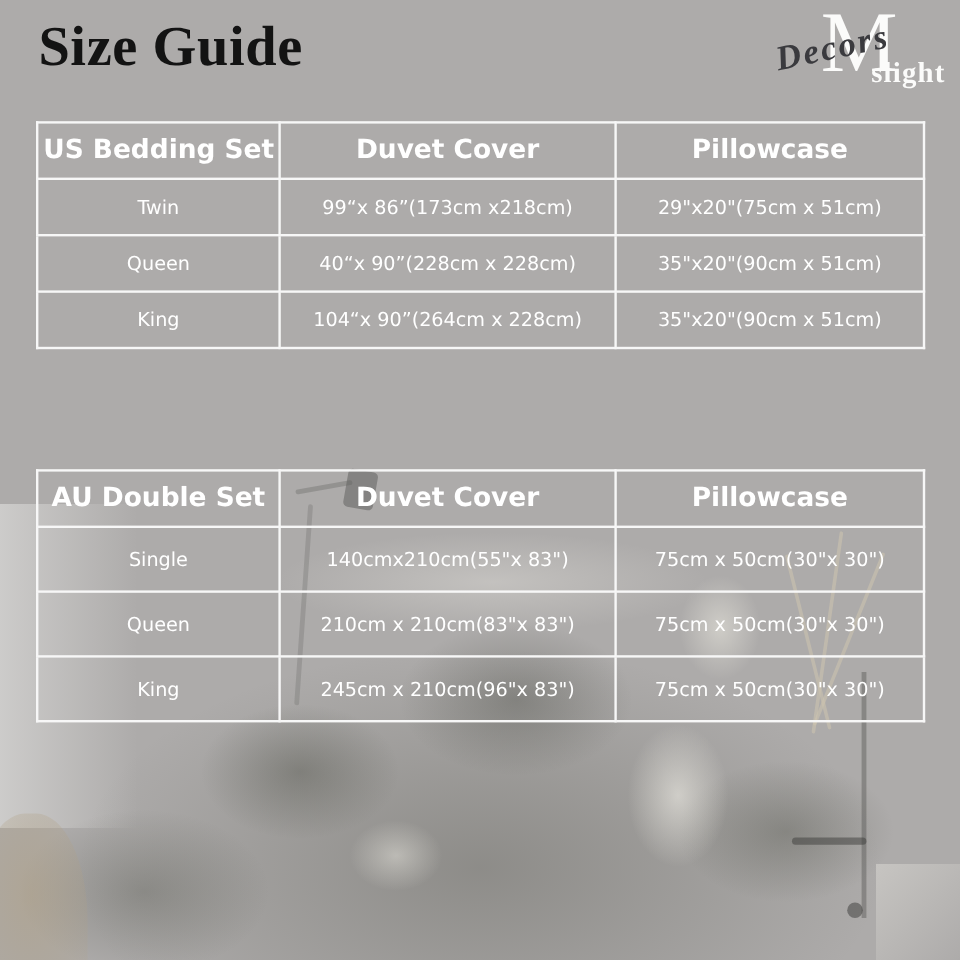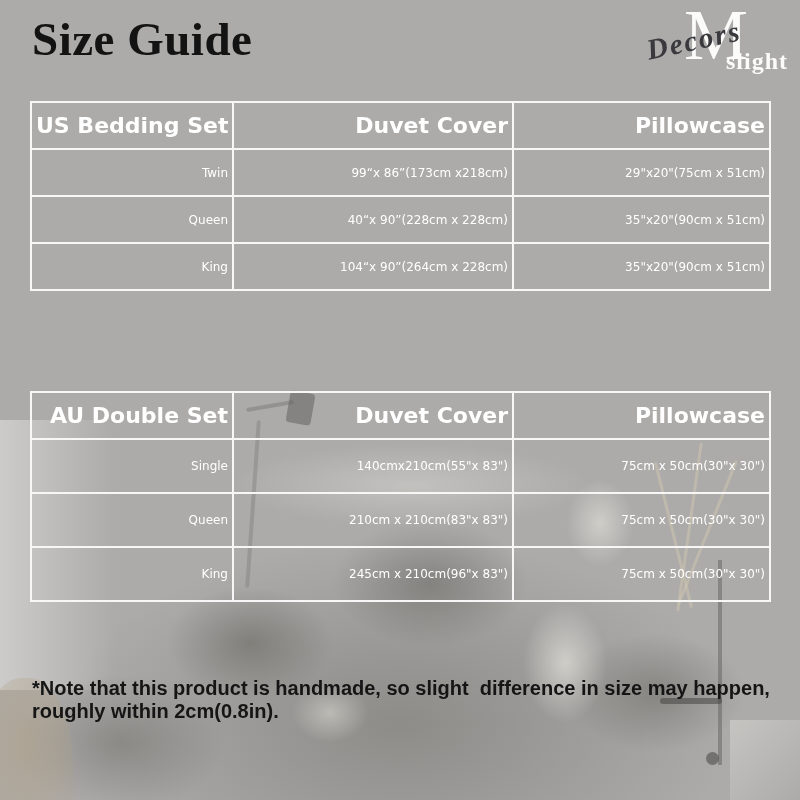--- a/index.html
+++ b/index.html
@@ -59,25 +59,25 @@
     font-family:"Liberation Serif",serif;font-weight:700;font-size:24px;color:#fbfbfa;letter-spacing:1px;}
 
   
   table.size-table{
     position:absolute;left:30px;width:739px;z-index:2;
     border-collapse:collapse;table-layout:fixed;
   }
   #table-0{top:101px;}
   #table-1{top:391px;}
   .size-table th,.size-table td{
-    border:2.5px solid #f7f7f7;text-align:right;vertical-align:middle;
+    border:2.5px solid #f7f7f7;text-align:center;vertical-align:middle;
     color:#ffffff;padding:0 4px;overflow:hidden;white-space:nowrap;
   }
   .size-table th{font-size:22px;font-weight:700;height:45px;}
-  .size-table td{font-size:12px;font-weight:400;height:45px;}
+  .size-table td{font-size:16px;font-weight:400;height:45px;}
   #table-1 td{height:52px;}
 
   
   .notes{
     position:absolute;left:32px;top:677px;width:752px;z-index:2;
     font-family:"Liberation Sans",sans-serif;font-weight:700;font-size:20px;
     line-height:1.16;color:#151515;
   }
   .note-1{margin:0;white-space:pre-wrap;}
   .note-2{margin:13px 0 0 0;white-space:pre-wrap;}
@@ -166,14 +166,13 @@
       </tr>
       <tr>
         <td>King</td>
         <td>245cm x 210cm(96"x 83")</td>
         <td>75cm x 50cm(30"x 30")</td>
       </tr>
     </tbody>
 </table>
 
 <div class="notes">
-  <p class="note-1">*Note that this product is handmade, so slight  difference in size may happen, roughly within 2cm(0.8in).</p>
 </div>
 
 </body></html>

